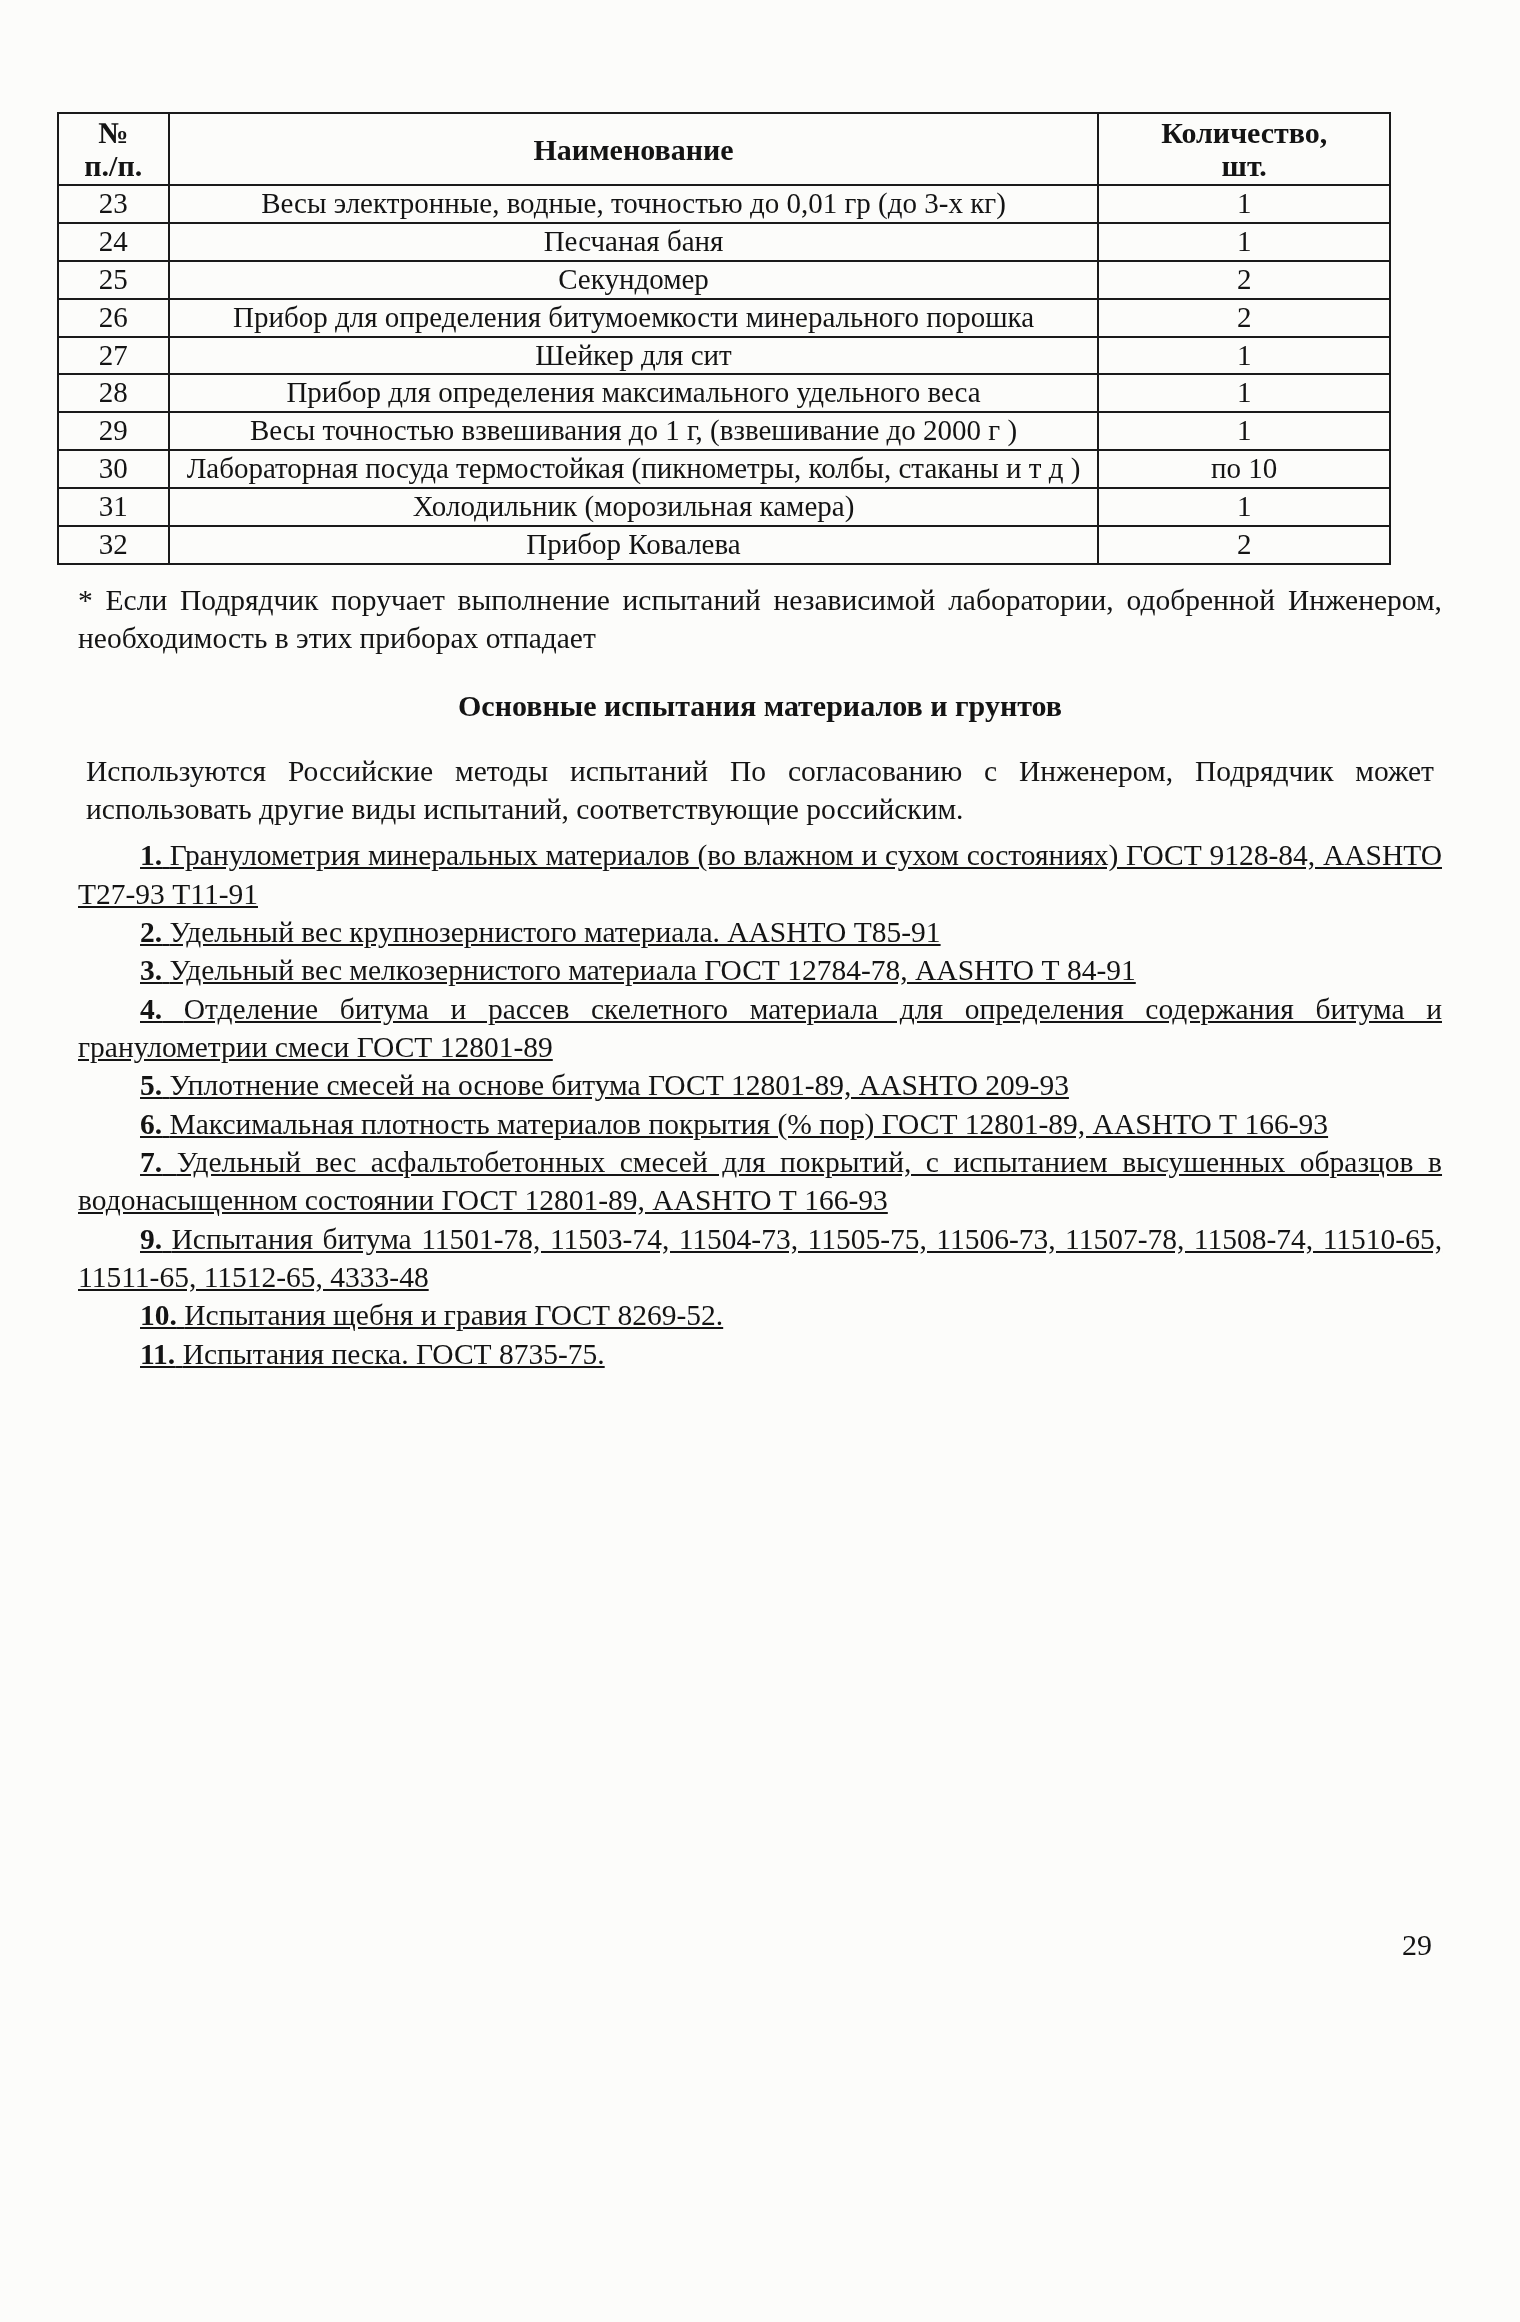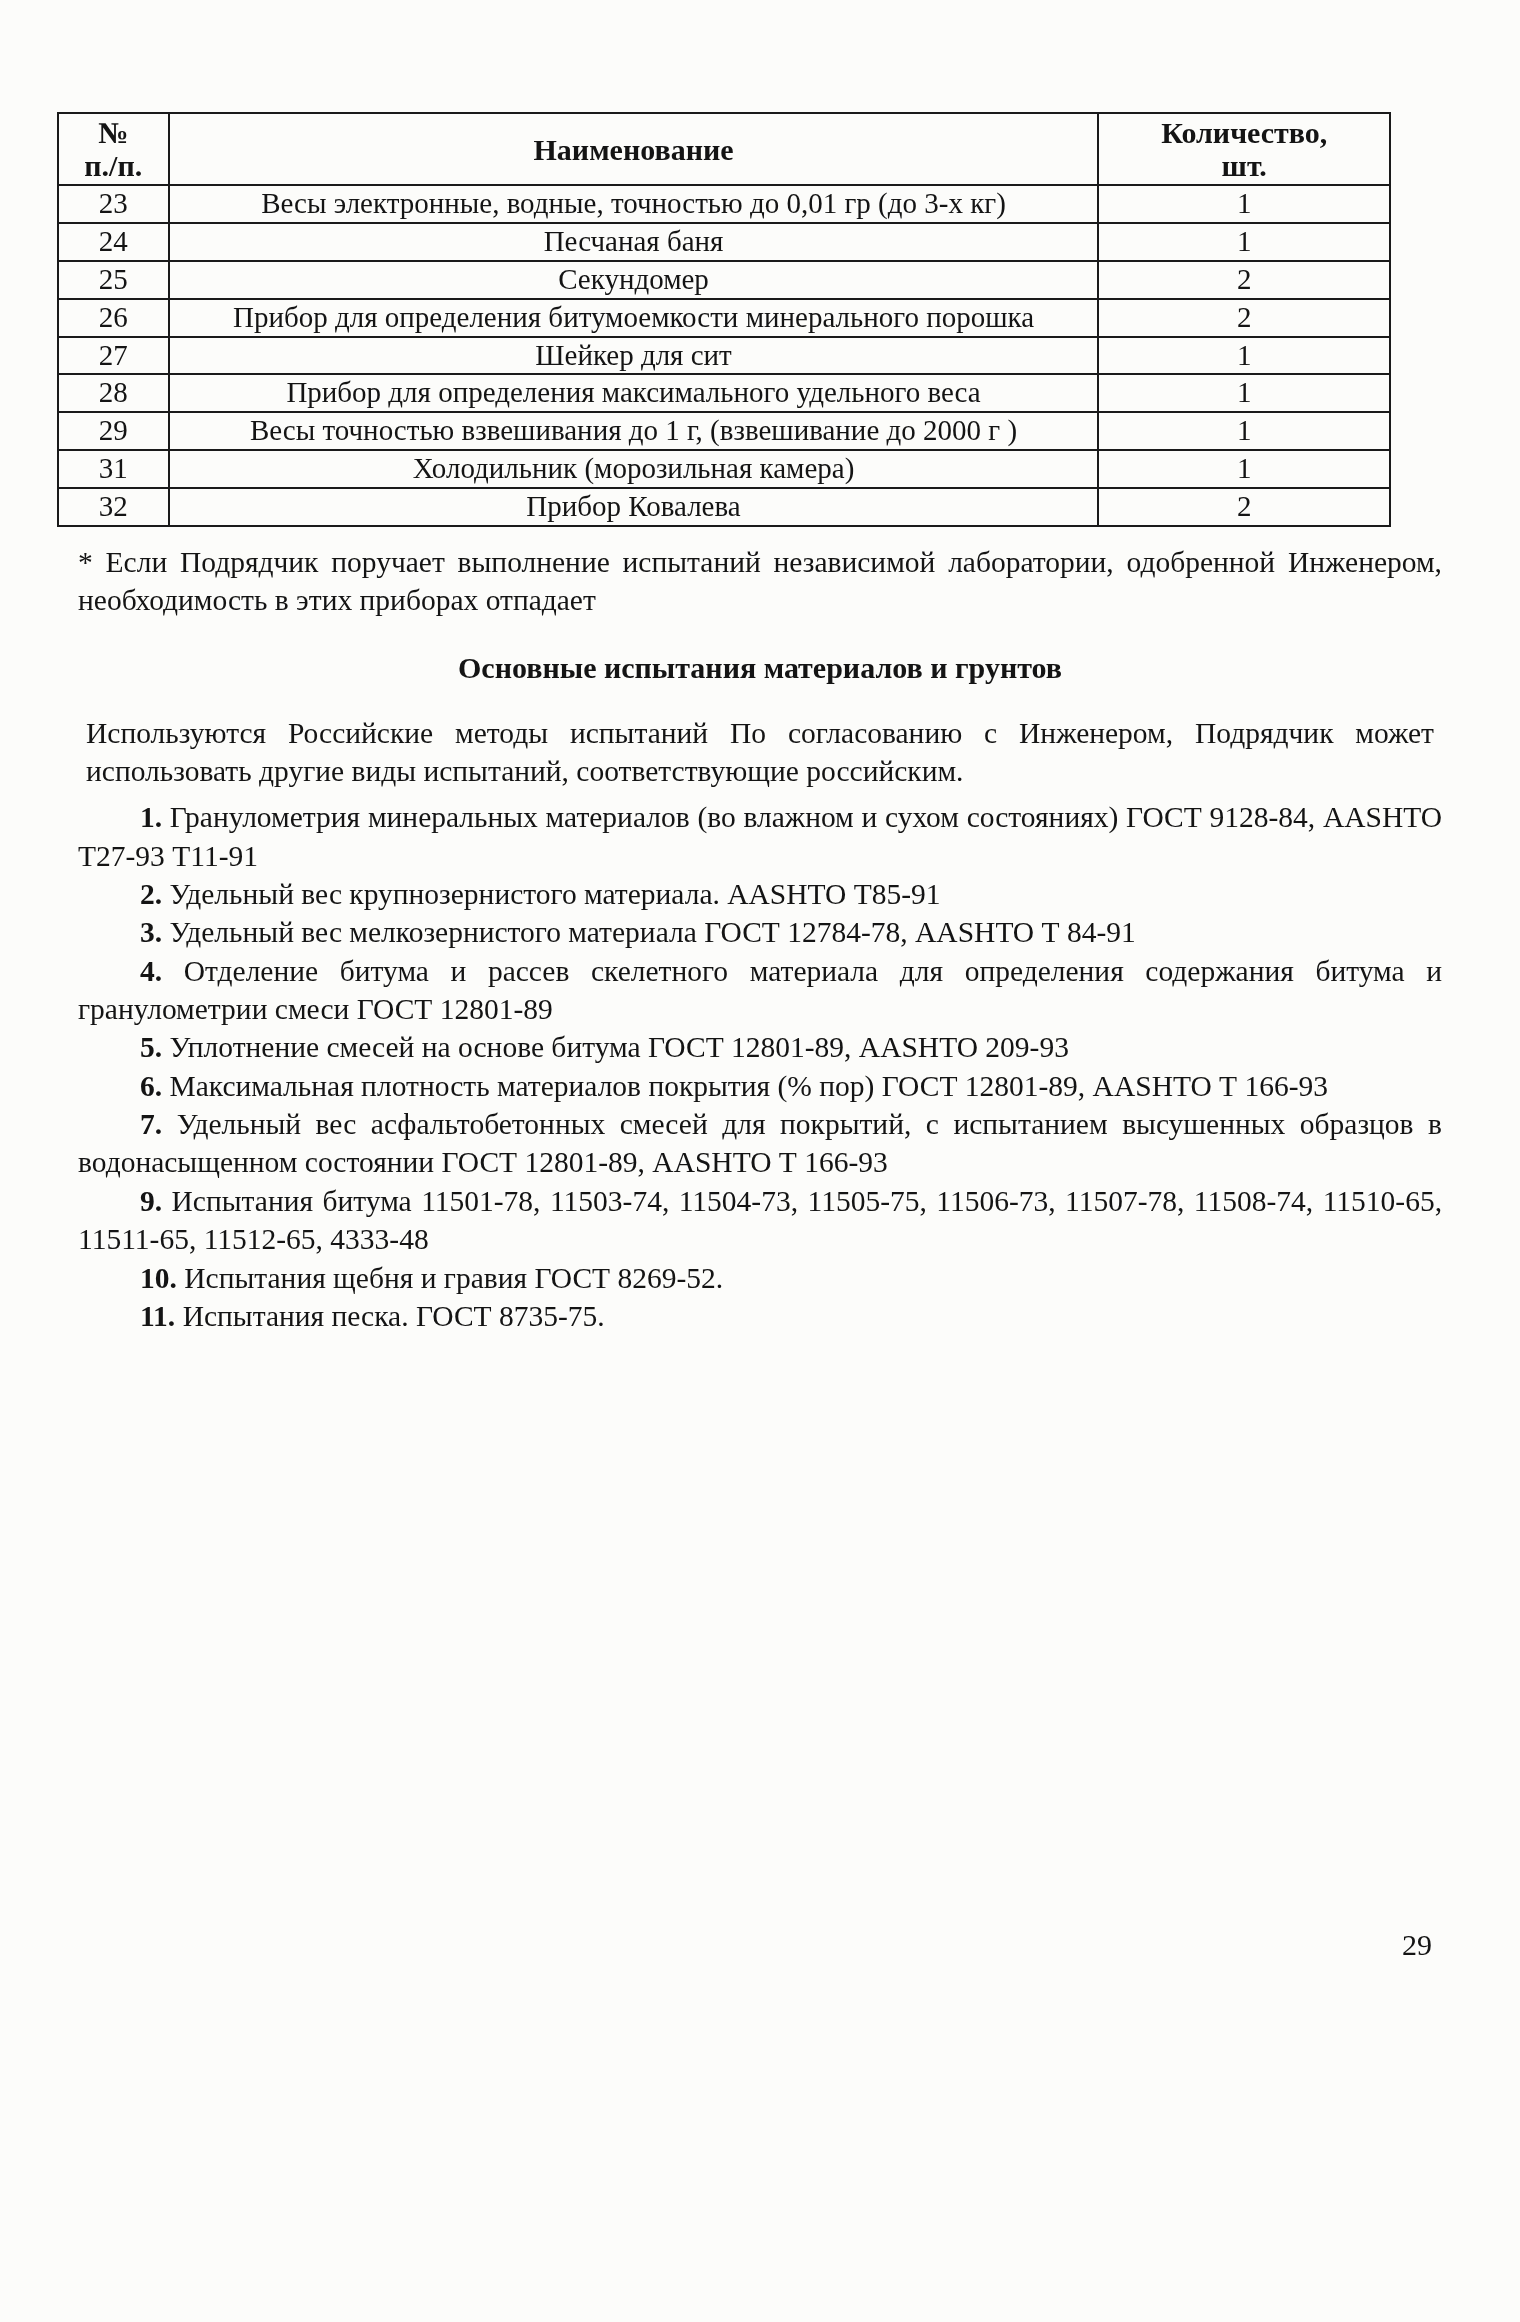--- a/index.html
+++ b/index.html
@@ -61,20 +61,21 @@
   }
   .intro {
     margin: 8px;
     font-size: 29.5px;
     line-height: 1.3;
     text-align: justify;
   }
   .test-list {
     margin: 0;
     padding: 0;
+    text-decoration: underline;
   }
   .list-item {
     margin: 0;
     font-size: 29.5px;
     line-height: 1.3;
     text-align: justify;
     text-indent: 62px;
   }
   .list-item b { font-weight: bold; }
 
@@ -135,20 +136,25 @@
         <td>28</td>
         <td>Прибор для определения максимального удельного веса</td>
         <td>1</td>
       </tr>
       <tr>
         <td>29</td>
         <td>Весы точностью взвешивания до 1 г, (взвешивание до 2000 г )</td>
         <td>1</td>
       </tr>
       <tr>
+        <td>30</td>
+        <td>Лабораторная посуда термостойкая (пикнометры, колбы, стаканы и т д )</td>
+        <td>по 10</td>
+      </tr>
+      <tr>
         <td>31</td>
         <td>Холодильник (морозильная камера)</td>
         <td>1</td>
       </tr>
       <tr>
         <td>32</td>
         <td>Прибор Ковалева</td>
         <td>2</td>
       </tr>
     </tbody>

